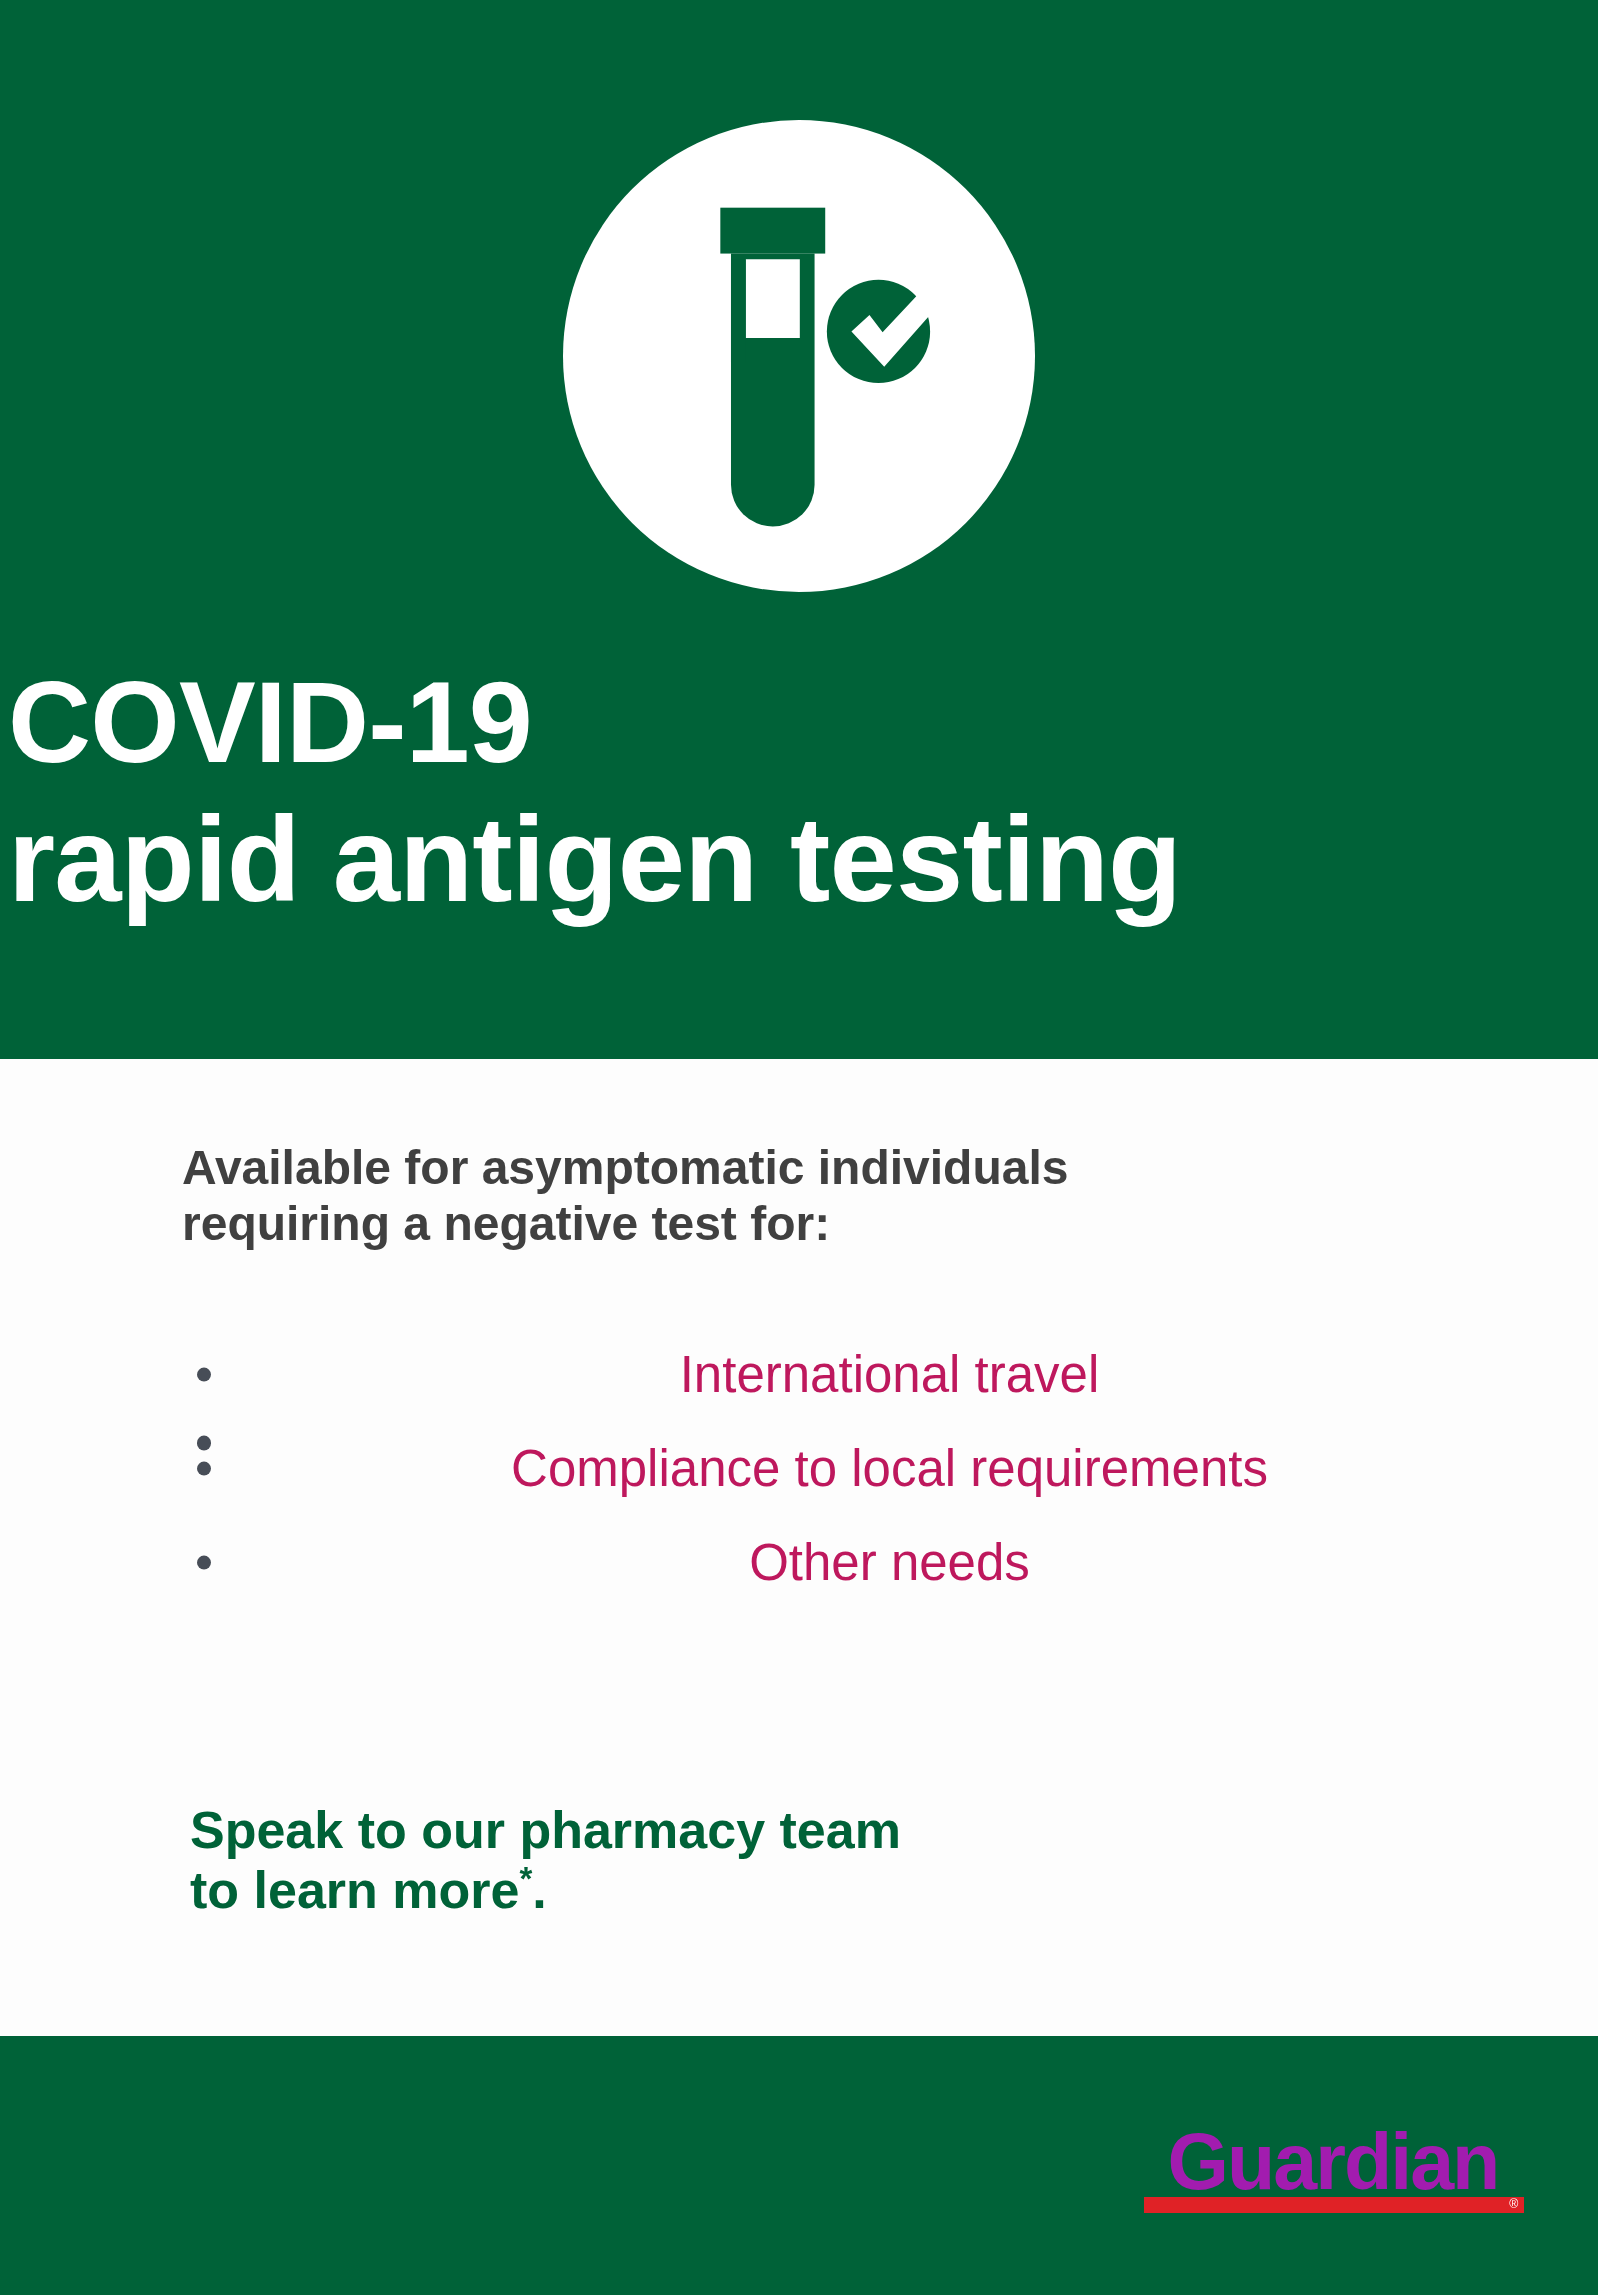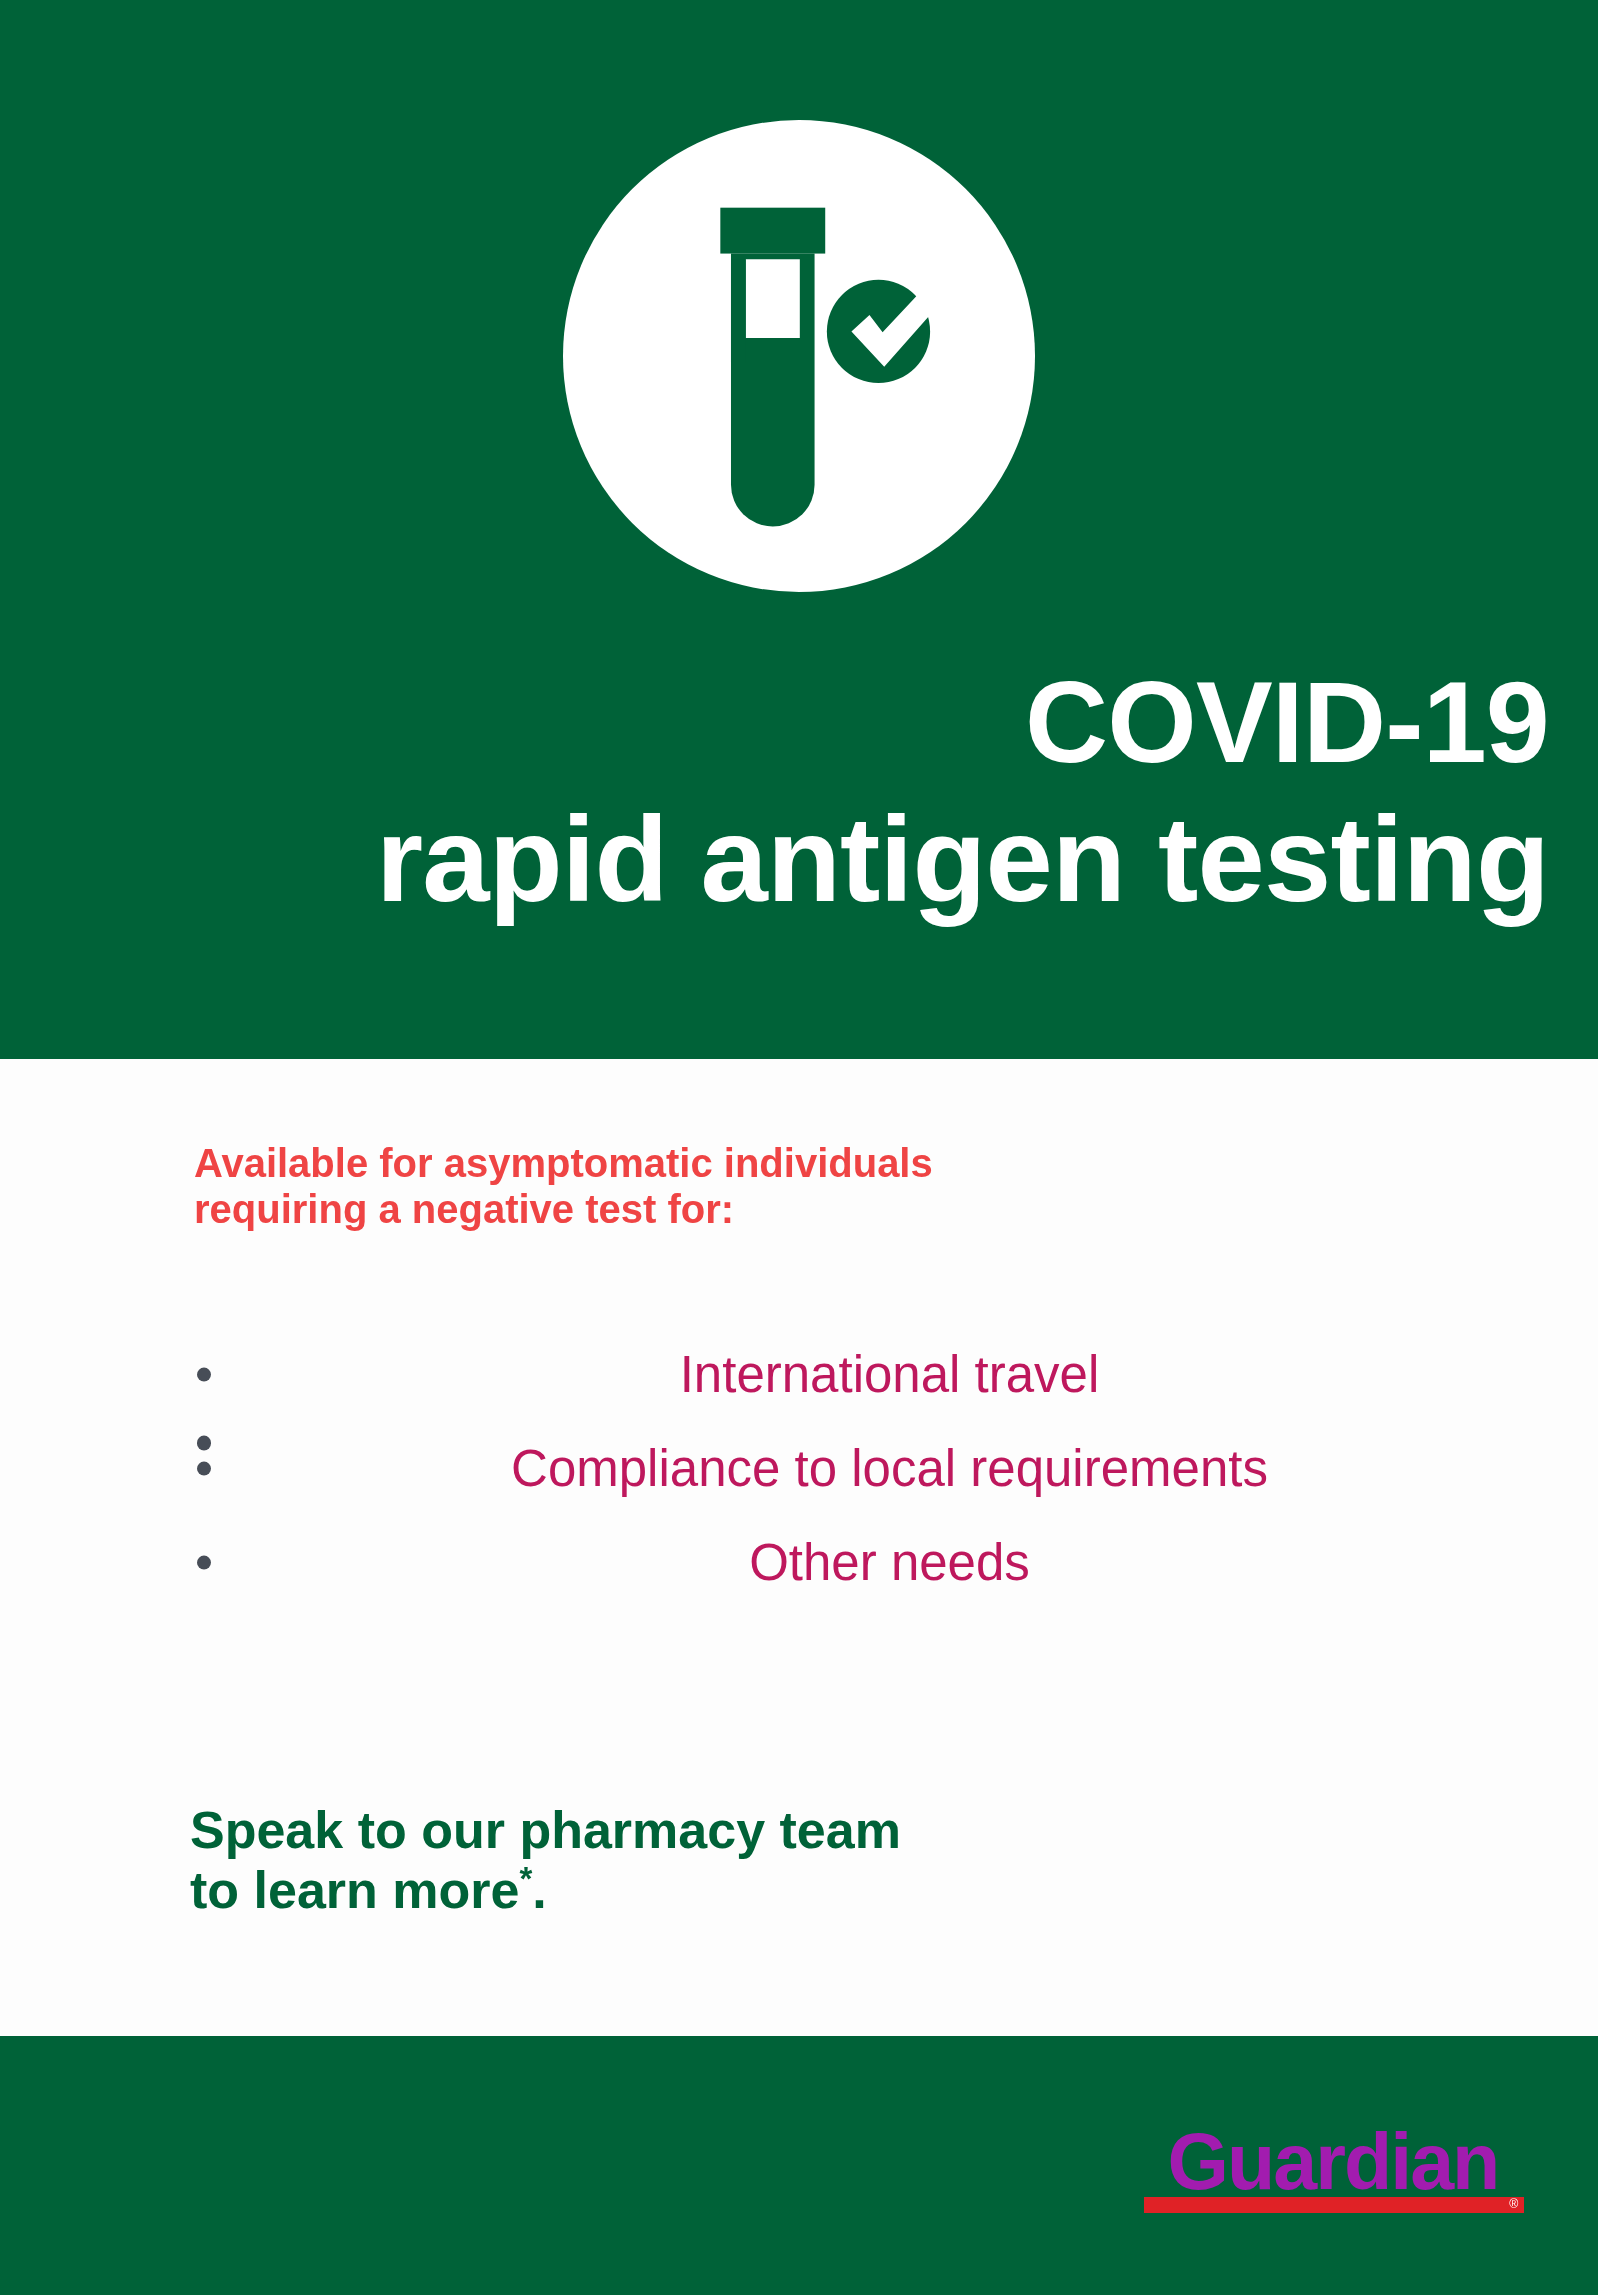--- a/index.html
+++ b/index.html
@@ -50,21 +50,22 @@
     width: 100%;
     height: 100%;
   }
 
   
   .title-block {
     position: absolute;
     left: 0;
     top: 656px;
     width: 1549px;
-    text-align: right;
+    text-align: left;
+    padding-left: 8px;
   }
   .title-line {
     color: #ffffff;
     font-weight: bold;
     font-size: 115px;
     line-height: 1.16;
     letter-spacing: -0.8px;
     font-stretch: condensed;
     white-space: nowrap;
   }
@@ -77,26 +78,26 @@
     position: absolute;
     left: 0;
     top: 1059px;
     width: 1599px;
     height: 977px;
     background: #fdfdfd;
   }
 
   .lede {
     position: absolute;
-    left: 194px;
+    left: 182px;
     top: 1140px;
     width: 1312px;
-    color: #ef4444;
-    font-weight: bold;
-    font-size: 40px;
+    color: #404040;
+    font-weight: bold;
+    font-size: 48px;
     line-height: 1.16;
   }
 
   .bullets {
     position: absolute;
     left: 190px;
     top: 1349px;
     width: 1328px;
     list-style: none;
     margin: 0;

